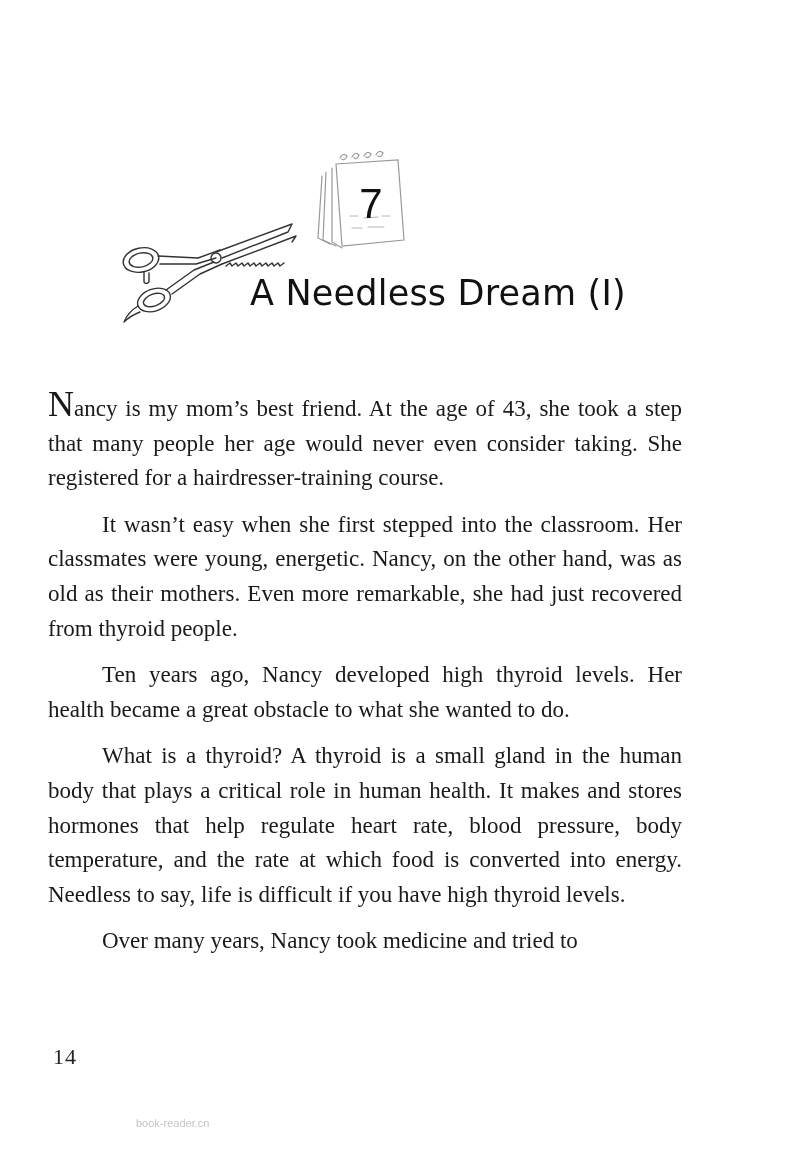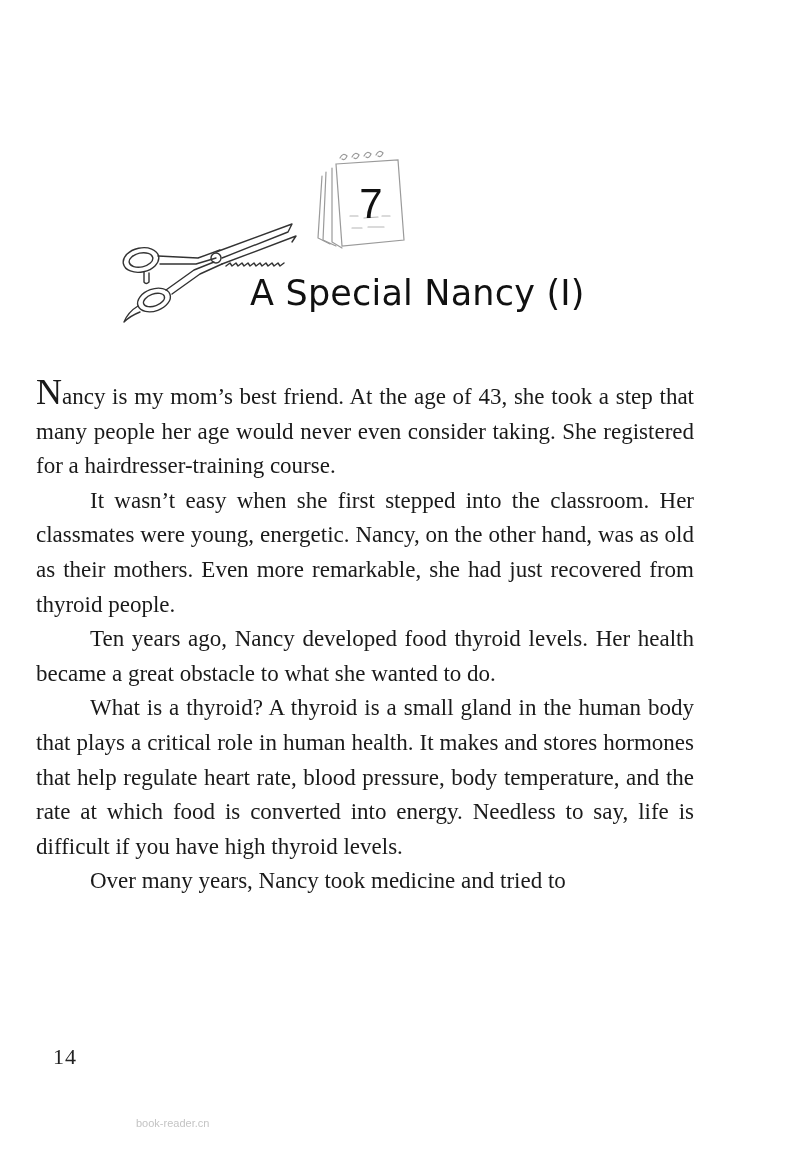--- a/index.html
+++ b/index.html
@@ -18,21 +18,21 @@
   .chapter-title {
     position: absolute; left: 250px; top: 268px;
     font-family: "DejaVu Sans", sans-serif; font-size: 35px; color: #111;
     letter-spacing: 0.2px; white-space: nowrap; line-height: 50px;
   }
   .body-text {
     position: absolute; left: 36px; top: 380px; width: 658px;
     font-family: "Liberation Serif", serif; font-size: 23px; line-height: 34.6px;
     color: #1a1a1a; text-align: justify;
   }
-  .para { margin: 0; text-indent: 54px; text-align: justify; }
+  .para { margin: 12px; text-indent: 54px; text-align: justify; }
   .para.first { text-indent: 0; }
   .dropcap { font-size: 36px; line-height: 20px; }
   .page-number {
     position: absolute; left: 36px; top: 1044px;
     font-family: "Liberation Serif", serif; font-size: 22px; color: #222; letter-spacing: 1px; margin-left: 17px;
   }
   .watermark {
     position: absolute; left: 136px; top: 1117px;
     font-family: "Liberation Sans", sans-serif; font-size: 11px; color: #c4c4c4;
   }
@@ -74,25 +74,25 @@
         <path d="M50 72 L78 52 L98 44"></path>
         <path d="M56 76 L84 56 L106 46"></path>
         <circle cx="100" cy="40" r="5"></circle>
         <path d="M100 34 L176 6 L172 14 L106 40"></path>
         <path d="M106 46 L180 18 L176 24"></path>
         <path d="M110 48 l4 -3 l2 3 l4 -3 l2 3 l4 -3 l2 3 l4 -3 l2 3 l4 -3 l2 3 l4 -3 l2 3 l4 -3 l2 3 l4 -3 l2 3 l4 -3 l2 3 l4 -3"></path>
       </g>
     </svg>
   </div>
 
-  <div class="chapter-title">A Special Nancy (I)</div>
+  <div class="chapter-title">A Needless Dream (I)</div>
 
   <div class="body-text">
     <p class="para first"><span class="dropcap">N</span><span>ancy is my mom’s best friend. At the age of 43, she took a step that many people her age would never even consider taking. She registered for a hairdresser-training course.</span></p>
     <p class="para">It wasn’t easy when she first stepped into the classroom. Her classmates were young, energetic. Nancy, on the other hand, was as old as their mothers. Even more remarkable, she had just recovered from thyroid people.</p>
-    <p class="para">Ten years ago, Nancy developed food thyroid levels. Her health became a great obstacle to what she wanted to do.</p>
+    <p class="para">Ten years ago, Nancy developed high thyroid levels. Her health became a great obstacle to what she wanted to do.</p>
     <p class="para">What is a thyroid? A thyroid is a small gland in the human body that plays a critical role in human health. It makes and stores hormones that help regulate heart rate, blood pressure, body temperature, and the rate at which food is converted into energy. Needless to say, life is difficult if you have high thyroid levels.</p>
     <p class="para">Over many years, Nancy took medicine and tried to</p>
   </div>
 
   <div class="page-number">14</div>
   <div class="watermark">book-reader.cn</div>
 </div>
 
 </body></html>

